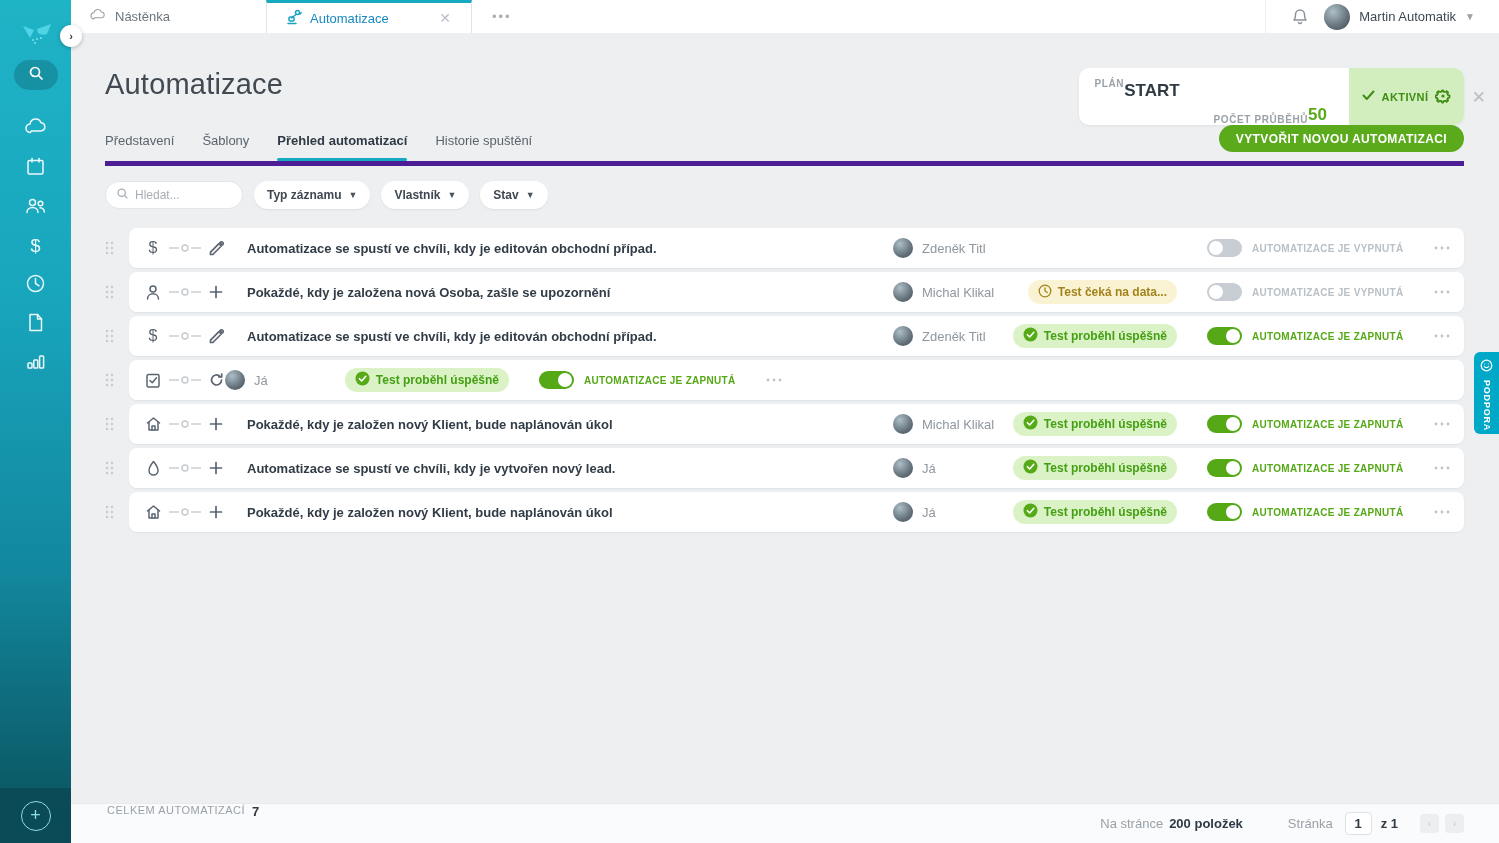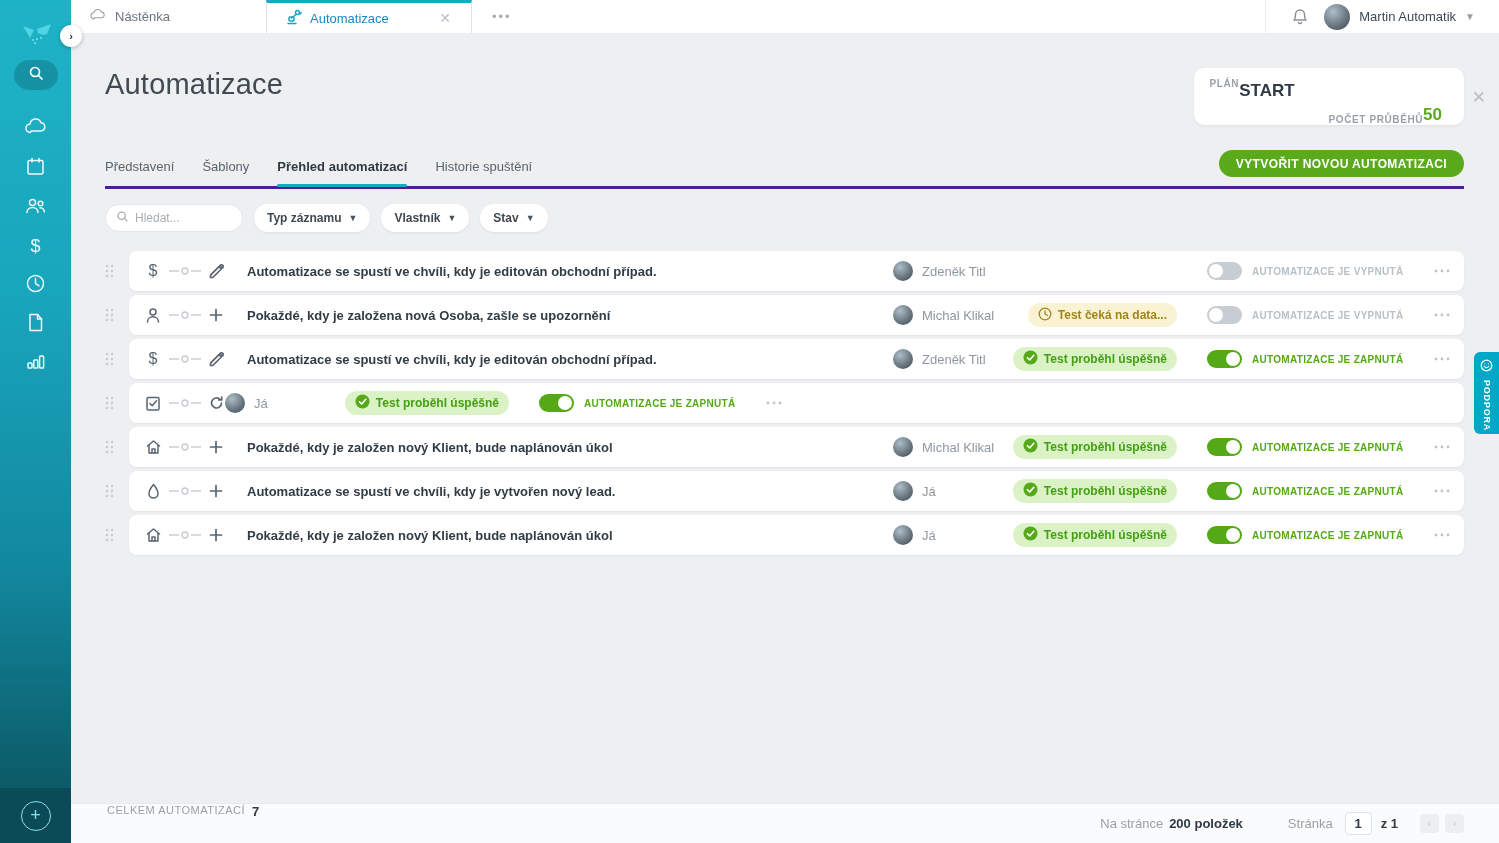--- a/index.html
+++ b/index.html
@@ -81,21 +81,21 @@
   .plan-value.green { color:#5baa1c; }
   .plan-status {
     width:115px; background:#d2edbe; border-radius:0 10px 10px 0;
     display:flex; align-items:center; justify-content:center; gap:7px;
     color:#3e8e11; font-size:11px; font-weight:700; letter-spacing:.4px;
   }
   .plan-status svg { stroke:#3e8e11; fill:none; stroke-width:2; stroke-linecap:round; stroke-linejoin:round; }
   .gear { cursor:pointer; }
 
   
-  .subtabs { display:flex; align-items:flex-end; margin-top:25px; border-bottom:3px solid #4c1d95; }
+  .subtabs { display:flex; align-items:flex-start; border-bottom:5px solid #4c1d95; }
   .subtab { font-size:13px; color:#5a646d; padding:8px 0 12px; margin-right:28px; cursor:pointer; position:relative; }
   .subtab.active { color:#2f3a45; font-weight:700; }
   .subtab.active::after { content:""; position:absolute; left:0; right:0; bottom:-1px; height:3px; background:#17a9c2; border-radius:2px; }
   .create-btn {
     margin-left:auto; margin-bottom:9px; height:27px; border:none; border-radius:14px;
     background:#5baa1c; color:#fff; font-family:inherit; font-size:12px; font-weight:700; letter-spacing:.4px;
     padding:0 17px; cursor:pointer;
   }
 
   
@@ -304,20 +304,32 @@
     <div class="header-row">
       <h1 class="page-title">Automatizace</h1>
       <div class="plan-card">
         <div class="plan-col">
           <span class="plan-label">PLÁN</span>
           <span class="plan-value">START</span>
         </div>
         <div class="plan-col right">
           <span class="plan-label">POČET PRŮBĚHŮ</span>
           <span class="plan-value green">50</span>
+        </div>
+        <div class="plan-status">
+          <span><svg width="13" height="11" viewBox="0 0 13 11">
+                <polyline points="1.5,5.5 4.8,9 11.5,1.5"></polyline>
+              </svg></span>
+          <span>AKTIVNÍ</span>
+          <span class="gear">
+            <svg width="16" height="16" viewBox="0 0 16 16" fill="none" stroke="#3e8e11" stroke-width="1.4" stroke-linejoin="round">
+              <path d="M8 1.8l1 1.7h2l1-1 1.7 1.7-1 1 .9 1.8 1.6.3v2.4l-1.6.3-.9 1.8 1 1-1.7 1.7-1-1h-2l-1 1.7H7l-1-1.7H4l-1 1-1.7-1.7 1-1-.9-1.8-1.6-.3V7.3l1.6-.3.9-1.8-1-1L3 2.5l1 1h2l1-1.7z" transform="scale(0.9) translate(0.9,0.9)"></path>
+              <circle cx="8" cy="8" r="1.6" fill="#3e8e11" stroke="none"></circle>
+            </svg>
+          </span>
         </div>
       </div>
     </div>
 
     <div class="subtabs">
       <span class="subtab">Představení</span>
       <span class="subtab">Šablony</span>
       <span class="subtab active">Přehled automatizací</span>
       <span class="subtab">Historie spuštění</span>
       <button class="create-btn">VYTVOŘIT NOVOU AUTOMATIZACI</button>

